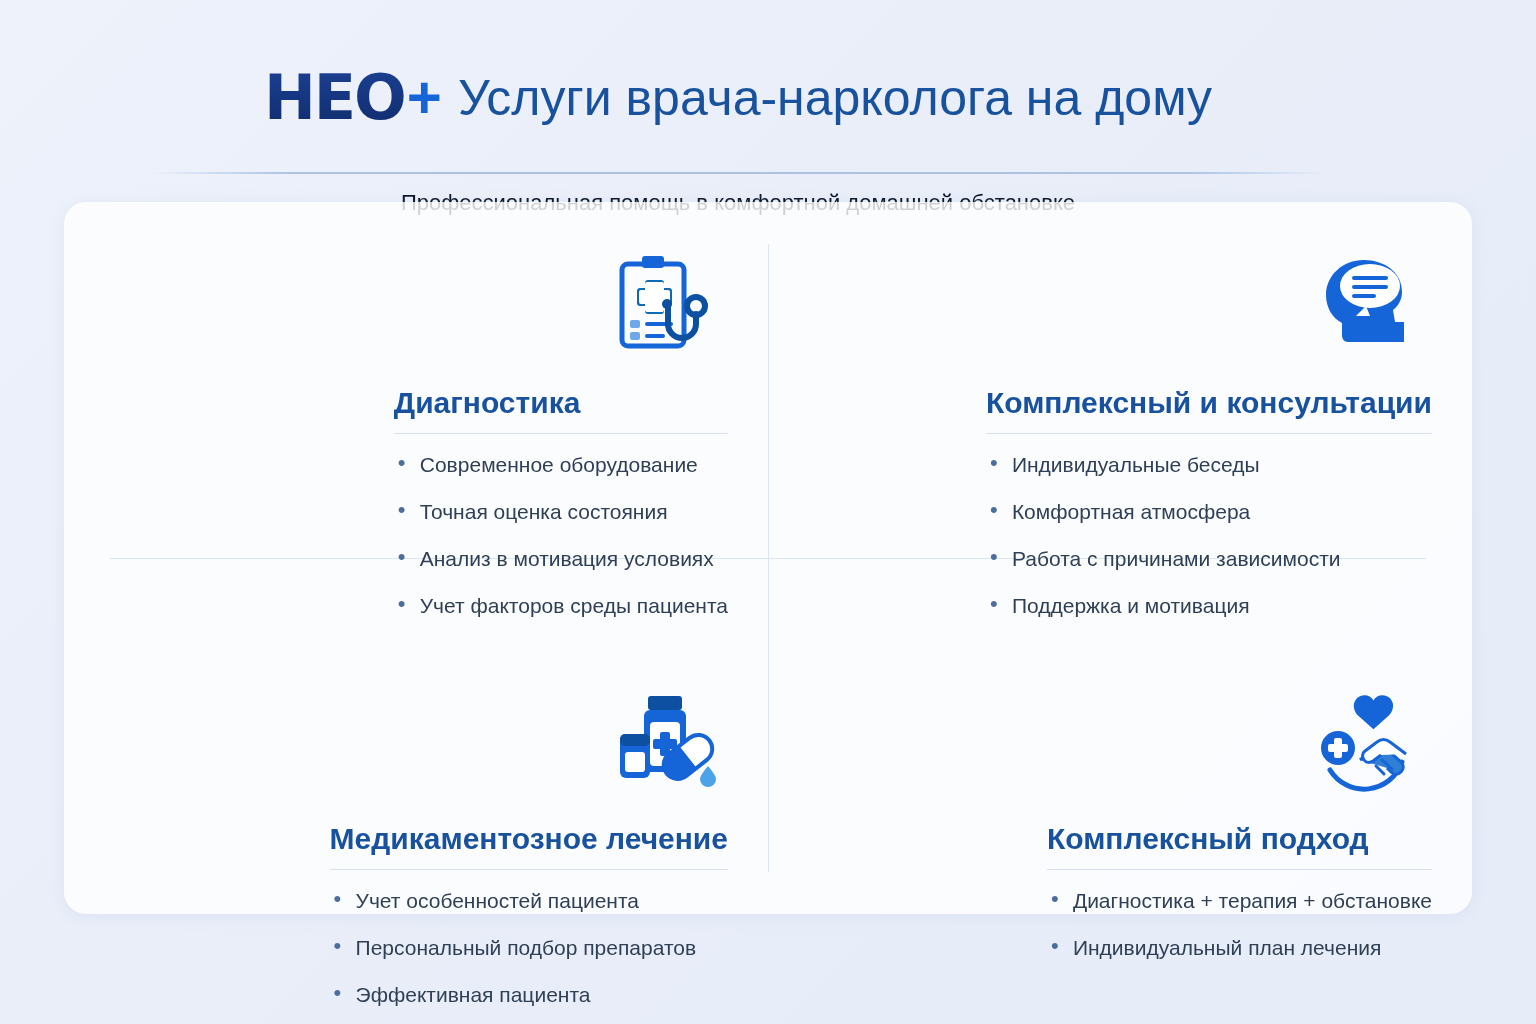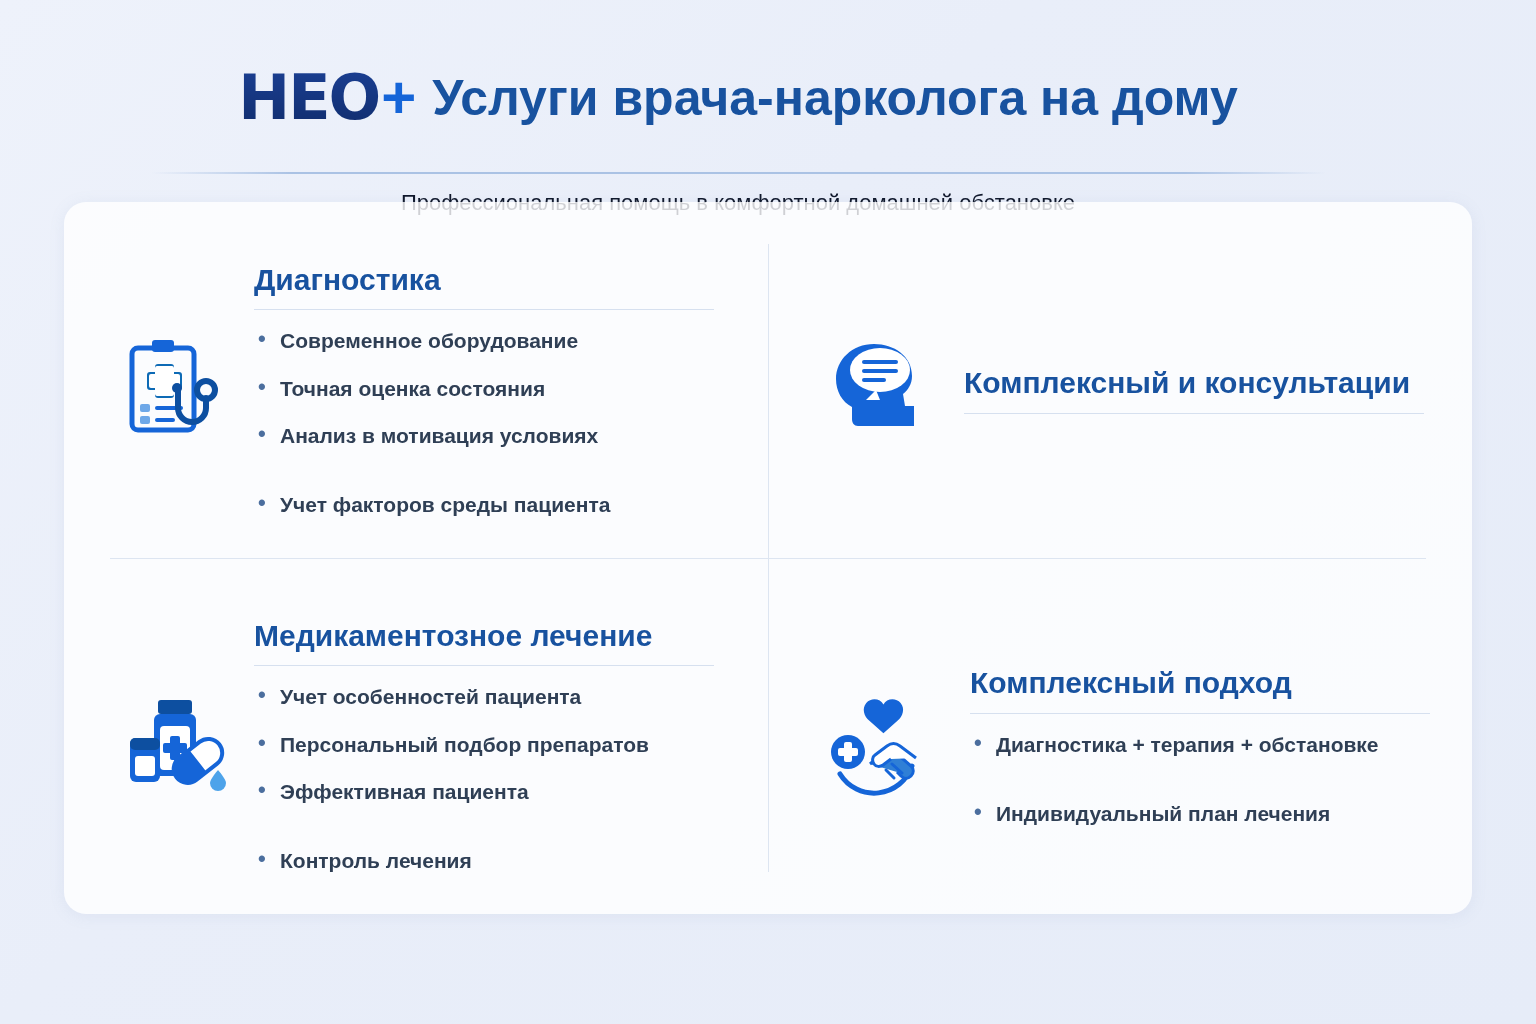--- a/index.html
+++ b/index.html
@@ -49,21 +49,21 @@
     color: transparent;
   }
   .logo .logo-plus {
     margin-left: 2px;
     font-size: 60px;
     color: #1565d8;
     font-weight: bold;
   }
   .main-title {
     font-size: 50px;
-    font-weight: bold;
+    font-weight: normal;
     color: #18529f;
     line-height: 1.05;
     white-space: nowrap;
   }
   .title-underline {
     width: 1175px;
     height: 2px;
     margin: 14px auto 0 auto;
     background: linear-gradient(90deg, rgba(160,185,225,0) 0%, #aac2e4 12%, #aac2e4 88%, rgba(160,185,225,0) 100%);
   }
@@ -106,24 +106,25 @@
     position: absolute;
     left: 46px;
     right: 46px;
     top: 50%;
     height: 1px;
     background: #dde5f1;
   }
 
   .quad {
     display: flex;
-    align-items: center;
+    align-items: flex-end;
     padding: 34px 40px 20px 46px;
     box-sizing: border-box;
-    gap: 16px;
+    gap: 10px;
+    flex-direction: column;
   }
   .icon-box {
     flex: 0 0 auto;
     width: 128px;
     height: 128px;
     display: flex;
     align-items: center;
     justify-content: center;
     margin-top: 6px;
   }
@@ -152,23 +153,22 @@
     padding: 0;
   }
   .bullets li {
     position: relative;
     padding-left: 26px;
     font-size: 21px;
     color: #2f3f55;
     margin-bottom: 22px;
     line-height: 1.2;
     white-space: nowrap;
-    font-weight: bold;
-  }
-  .bullets li:last-child { margin-bottom: 0; margin-top: 44px; }
+  }
+  .bullets li:last-child { margin-bottom: 0; }
   .bullets li::before {
     content: "•";
     position: absolute;
     left: 4px;
     top: -2px;
     color: #4b6e9e;
     font-size: 22px;
   }
   
   .quad-2 .quad-body { padding-left: 6px; }
@@ -234,20 +234,26 @@
             <ellipse cx="62" cy="40" rx="30" ry="22" fill="#ffffff"></ellipse>
             <path d="M58 60 l-10 10 l14 0 z" fill="#ffffff"></path>
             <rect x="44" y="30" width="36" height="4" rx="2" fill="#1565d8"></rect>
             <rect x="44" y="39" width="36" height="4" rx="2" fill="#1565d8"></rect>
             <rect x="44" y="48" width="24" height="4" rx="2" fill="#1565d8"></rect>
           </svg>
         </div>
         <div class="quad-body">
           <div class="quad-title">Комплексный и консультации</div>
           <div class="quad-rule"></div>
+          <ul class="bullets">
+            <li>Индивидуальные беседы</li>
+            <li>Комфортная атмосфера</li>
+            <li>Работа с причинами зависимости</li>
+            <li>Поддержка и мотивация</li>
+          </ul>
         </div>
       </div>
 
       <div class="quad quad-3">
         <div class="icon-box">
           <svg width="120" height="120" viewBox="0 0 120 120" aria-hidden="true">
             <rect x="44" y="14" width="34" height="14" rx="3" fill="#0d4fa0"></rect>
             <rect x="40" y="28" width="42" height="62" rx="6" fill="#1565d8"></rect>
             <rect x="46" y="40" width="30" height="44" rx="4" fill="#ffffff"></rect>
             <rect x="56" y="50" width="10" height="24" rx="2" fill="#1565d8"></rect>

